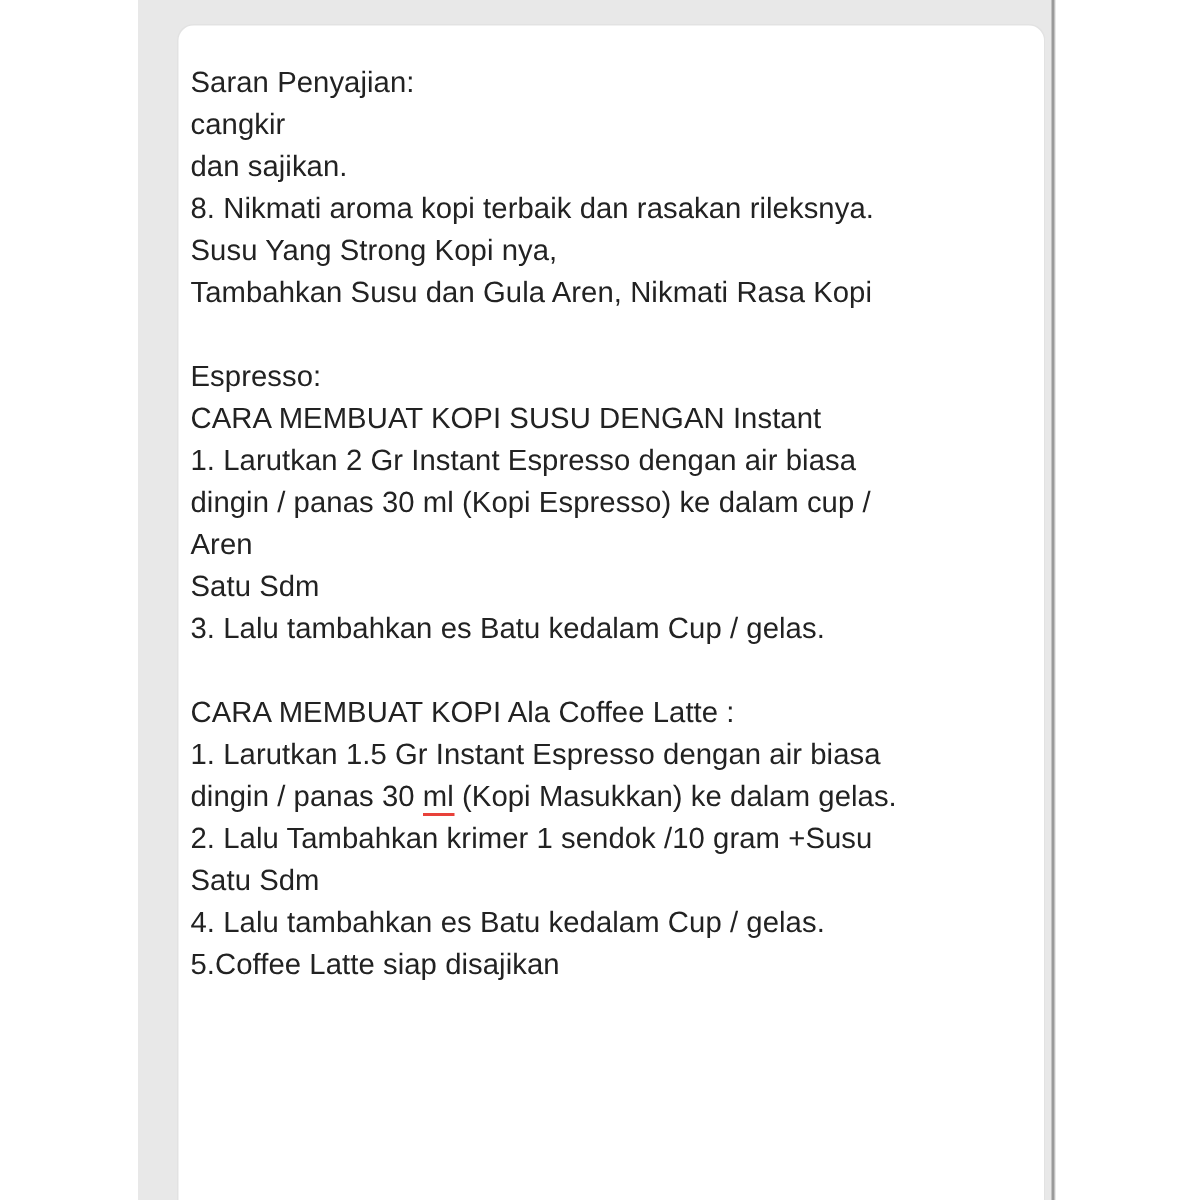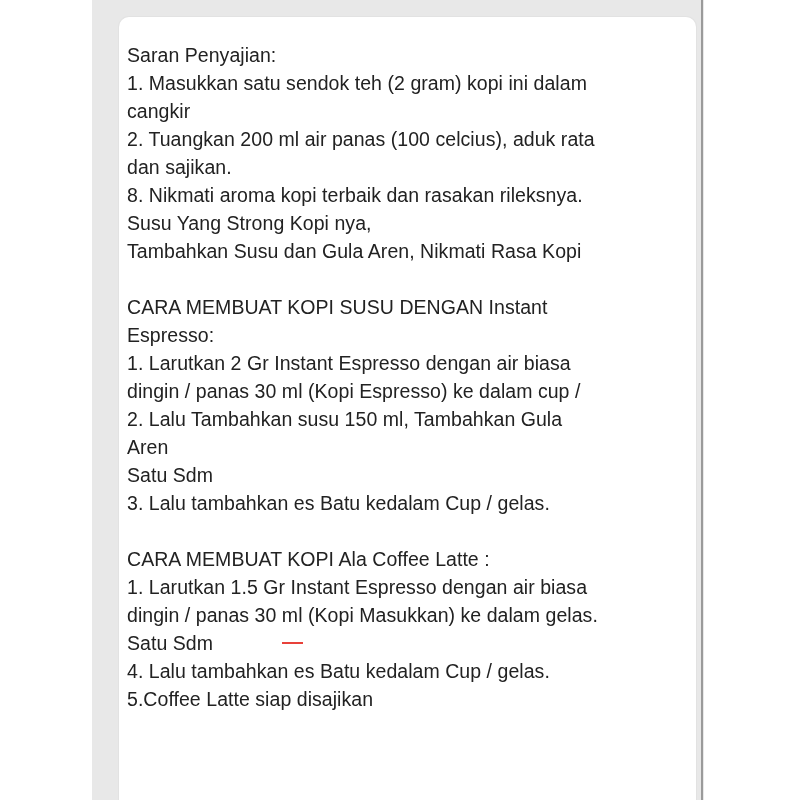--- a/index.html
+++ b/index.html
@@ -74,56 +74,54 @@
     line-height: 28px;
     color: #222222;
     letter-spacing: 0.05px;
     white-space: pre-wrap;
     word-break: normal;
   }
 
   
   .misspelled {
     border-bottom: 2px solid #e8413a;
-    padding-bottom: 16px;
+    padding-bottom: 0px;
   }
 </style>
 </head>
 <body>
 
 <div class="screen">
 
   <div class="gutter"></div>
 
   <div class="card">
     <div class="card-body" id="description-body">
         <div class="para">
           <div class="line">Saran Penyajian:</div>
-          <div class="line">1. Masukkan satu sendok teh (2 gram) kopi ini dalam</div>
           <div class="line">cangkir</div>
-          <div class="line">2. Tuangkan 200 ml air panas (100 celcius), aduk rata</div>
           <div class="line">dan sajikan.</div>
           <div class="line">8. Nikmati aroma kopi terbaik dan rasakan rileksnya.</div>
           <div class="line">Susu Yang Strong Kopi nya,</div>
           <div class="line">Tambahkan Susu dan Gula Aren, Nikmati Rasa Kopi</div>
         </div>
         <div class="para">
+          <div class="line">Espresso:</div>
           <div class="line">CARA MEMBUAT KOPI SUSU DENGAN Instant</div>
-          <div class="line">Espresso:</div>
           <div class="line">1. Larutkan 2 Gr Instant Espresso dengan air biasa</div>
           <div class="line">dingin / panas 30 ml (Kopi Espresso) ke dalam cup /</div>
-          <div class="line">2. Lalu Tambahkan susu 150 ml, Tambahkan Gula</div>
           <div class="line">Aren</div>
           <div class="line">Satu Sdm</div>
           <div class="line">3. Lalu tambahkan es Batu kedalam Cup / gelas.</div>
         </div>
         <div class="para">
           <div class="line">CARA MEMBUAT KOPI Ala Coffee Latte :</div>
           <div class="line">1. Larutkan 1.5 Gr Instant Espresso dengan air biasa</div>
           <div class="line"><span>dingin / panas 30 </span><span class="misspelled">ml</span><span> (Kopi Masukkan) ke dalam gelas.</span></div>
+          <div class="line">2. Lalu Tambahkan krimer 1 sendok /10 gram +Susu</div>
           <div class="line">Satu Sdm</div>
           <div class="line">4. Lalu tambahkan es Batu kedalam Cup / gelas.</div>
           <div class="line">5.Coffee Latte siap disajikan</div>
         </div>
       </div>
   </div>
 
   <div class="divider-rail"></div>
 
 </div>

